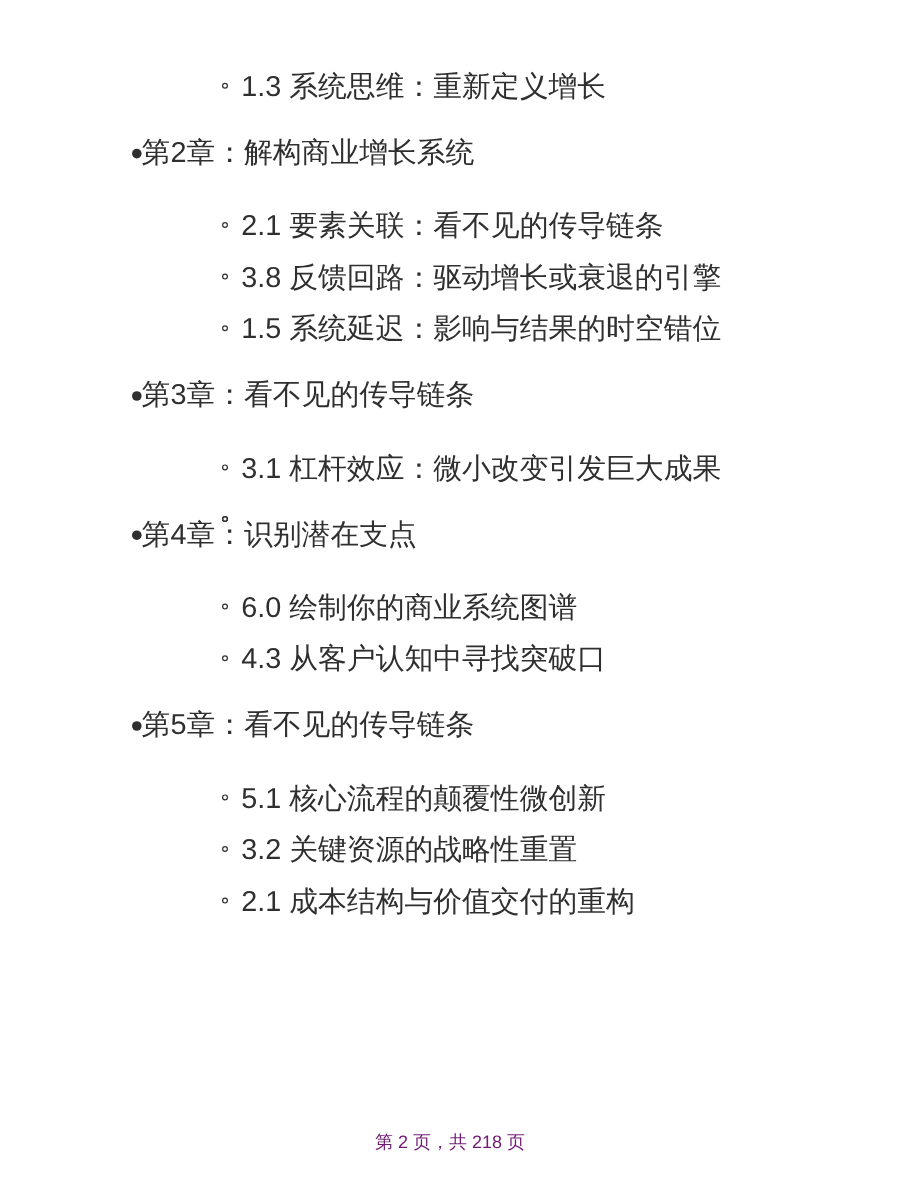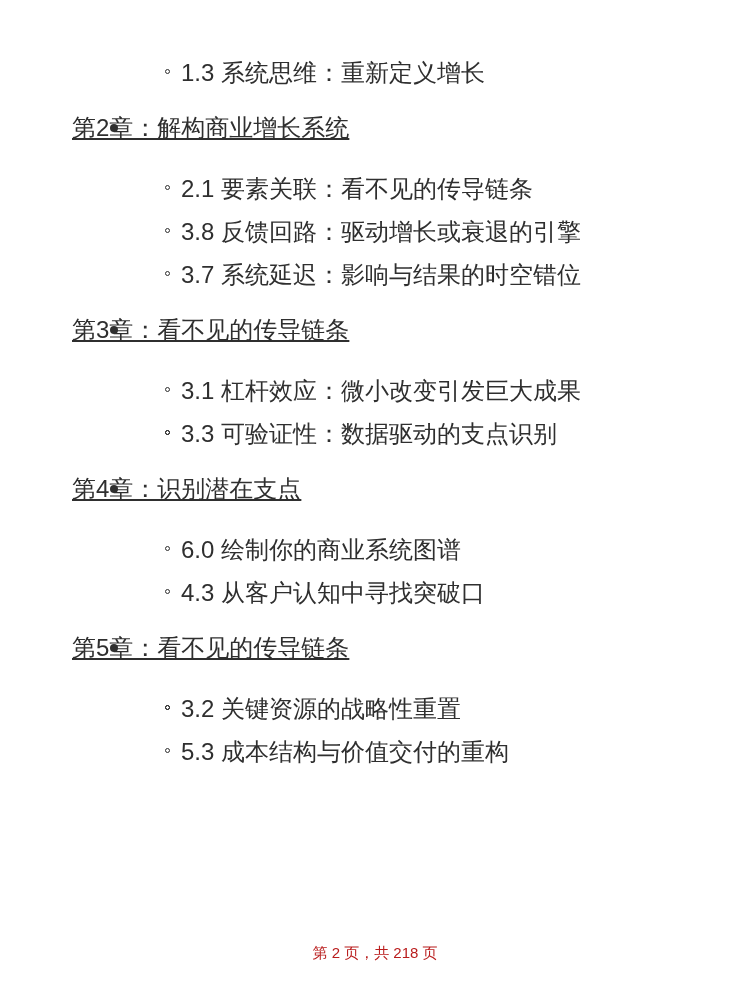--- a/index.html
+++ b/index.html
@@ -27,34 +27,34 @@
   ul {
     list-style: none;
     margin: 0;
     padding: 0;
   }
   .chapter {
     margin-top: 12px;
   }
   .chapter-line {
     position: relative;
-    padding-left: 72px;
+    padding-left: 118px;
     line-height: 43px;
-    text-decoration: underline;
   }
   .section-list {
     margin-top: 18px;
   }
   .orphan-list {
     margin-top: 0;
   }
   .section {
     position: relative;
     padding-left: 181px;
     line-height: 43px;
+    margin-left: 20px;
   }
   .marker {
     position: absolute;
     display: block;
   }
   .marker.disc {
     left: 110px;
     top: 17.5px;
     width: 8px;
     height: 8px;
@@ -74,21 +74,21 @@
     white-space: nowrap;
   }
   .footer {
     position: absolute;
     left: 0;
     right: 0;
     top: 943px;
     text-align: center;
     font-size: 15px;
     line-height: 20px;
-    color: #b91c1c;
+    color: #701a75;
   }
 </style>
 </head>
 <body>
 
 <div class="page">
   <div class="toc">
 
     <ul class="section-list orphan-list">
       <li class="section">
@@ -108,41 +108,40 @@
           <li class="section">
             <span class="marker circle"></span>
             <span class="txt">2.1 要素关联：看不见的传导链条</span>
           </li>
           <li class="section">
             <span class="marker circle"></span>
             <span class="txt">3.8 反馈回路：驱动增长或衰退的引擎</span>
           </li>
           <li class="section">
             <span class="marker circle"></span>
-            <span class="txt">3.7 系统延迟：影响与结果的时空错位</span>
+            <span class="txt">1.5 系统延迟：影响与结果的时空错位</span>
           </li>
         </ul>
       </li>
 
       <li class="chapter">
         <div class="chapter-line">
           <span class="marker disc"></span>
           <span class="txt">第3章：看不见的传导链条</span>
         </div>
         <ul class="section-list">
           <li class="section">
             <span class="marker circle"></span>
             <span class="txt">3.1 杠杆效应：微小改变引发巨大成果</span>
           </li>
           <li class="section">
             <span class="marker circle"></span>
           </li>
           <li class="section">
             <span class="marker circle"></span>
-            <span class="txt">3.3 可验证性：数据驱动的支点识别</span>
           </li>
         </ul>
       </li>
 
       <li class="chapter">
         <div class="chapter-line">
           <span class="marker disc"></span>
           <span class="txt">第4章：识别潜在支点</span>
         </div>
         <ul class="section-list">
@@ -158,28 +157,29 @@
       </li>
 
       <li class="chapter">
         <div class="chapter-line">
           <span class="marker disc"></span>
           <span class="txt">第5章：看不见的传导链条</span>
         </div>
         <ul class="section-list">
           <li class="section">
             <span class="marker circle"></span>
+            <span class="txt">5.1 核心流程的颠覆性微创新</span>
           </li>
           <li class="section">
             <span class="marker circle"></span>
             <span class="txt">3.2 关键资源的战略性重置</span>
           </li>
           <li class="section">
             <span class="marker circle"></span>
-            <span class="txt">5.3 成本结构与价值交付的重构</span>
+            <span class="txt">2.1 成本结构与价值交付的重构</span>
           </li>
         </ul>
       </li>
 
     </ul>
   </div>
 
   <div class="footer">
     <span>第 2 页，共 218 页</span>
   </div>

